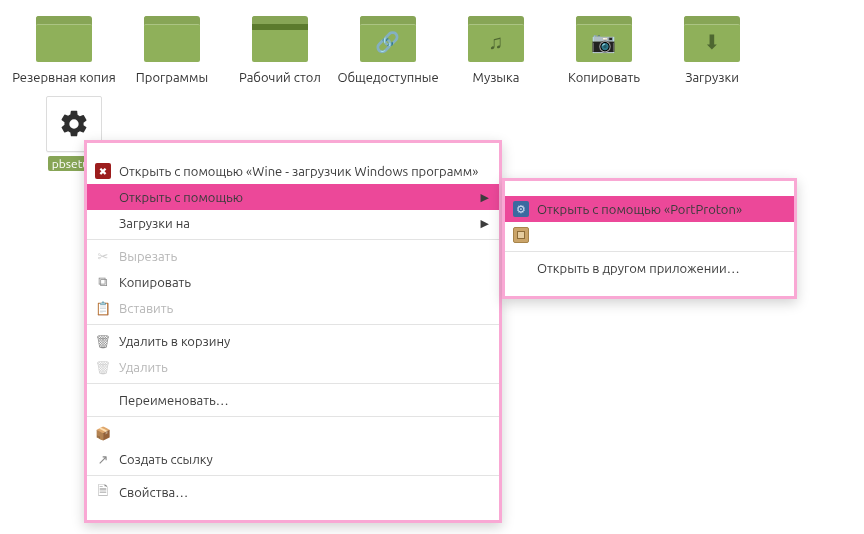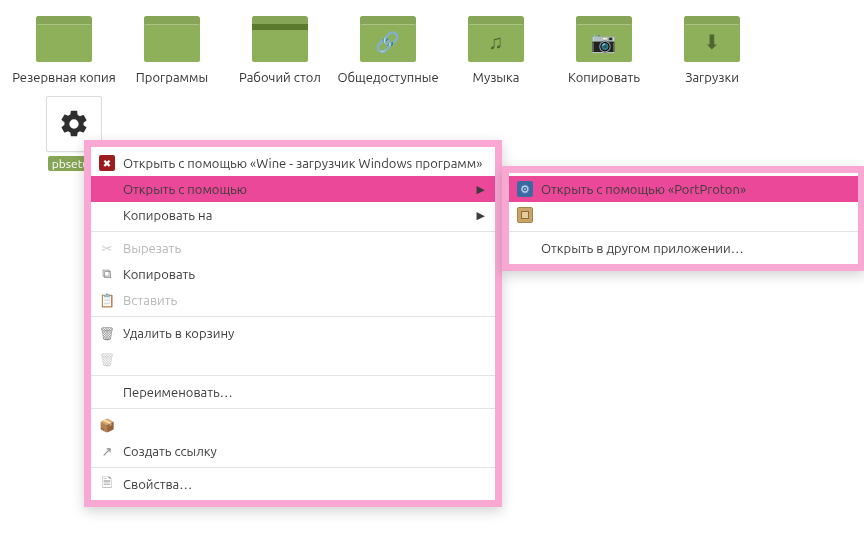--- a/index.html
+++ b/index.html
@@ -106,31 +106,31 @@
     color: #fff;
     font-size: 12px;
     padding: 1px 4px;
     border-radius: 2px;
   }
 
   
   .menu {
     position: absolute;
     background: #fff;
-    border: 7px solid #f9a8d4;
+    border: 3px solid #f9a8d4;
     box-shadow: 0 4px 12px rgba(0,0,0,.18);
-    padding: 3px 0;
+    padding: 15px 0;
   }
   .menu.primary {
     left: 84px; top: 140px;
     width: 418px;
   }
   .menu.secondary {
-    left: 502px; top: 166px;
-    width: 363px;
+    left: 502px; top: 178px;
+    width: 295px;
   }
   .menu-item {
     display: flex;
     align-items: center;
     height: 26px;
     padding: 0 10px 0 8px;
     gap: 8px;
     color: #3c3c3c;
     cursor: default;
     white-space: nowrap;
@@ -274,21 +274,21 @@
       <span class="mi-icon">
         <span></span>
       </span>
       <span class="mi-label">Открыть с помощью</span>
       <span class="mi-arrow">▶</span>
     </div>
     <div class="menu-item indent">
       <span class="mi-icon">
         <span></span>
       </span>
-      <span class="mi-label">Копировать на</span>
+      <span class="mi-label">Загрузки на</span>
       <span class="mi-arrow">▶</span>
     </div>
     <div class="menu-sep"></div>
     <div class="menu-item disabled">
       <span class="mi-icon">
         <span>✂</span>
       </span>
       <span class="mi-label">Вырезать</span>
     </div>
     <div class="menu-item">
@@ -307,20 +307,21 @@
     <div class="menu-item">
       <span class="mi-icon">
         <span>🗑</span>
       </span>
       <span class="mi-label">Удалить в корзину</span>
     </div>
     <div class="menu-item disabled">
       <span class="mi-icon">
         <span>🗑</span>
       </span>
+      <span class="mi-label">Удалить</span>
     </div>
     <div class="menu-sep"></div>
     <div class="menu-item indent">
       <span class="mi-icon">
         <span></span>
       </span>
       <span class="mi-label">Переименовать…</span>
     </div>
     <div class="menu-sep"></div>
     <div class="menu-item disabled">

